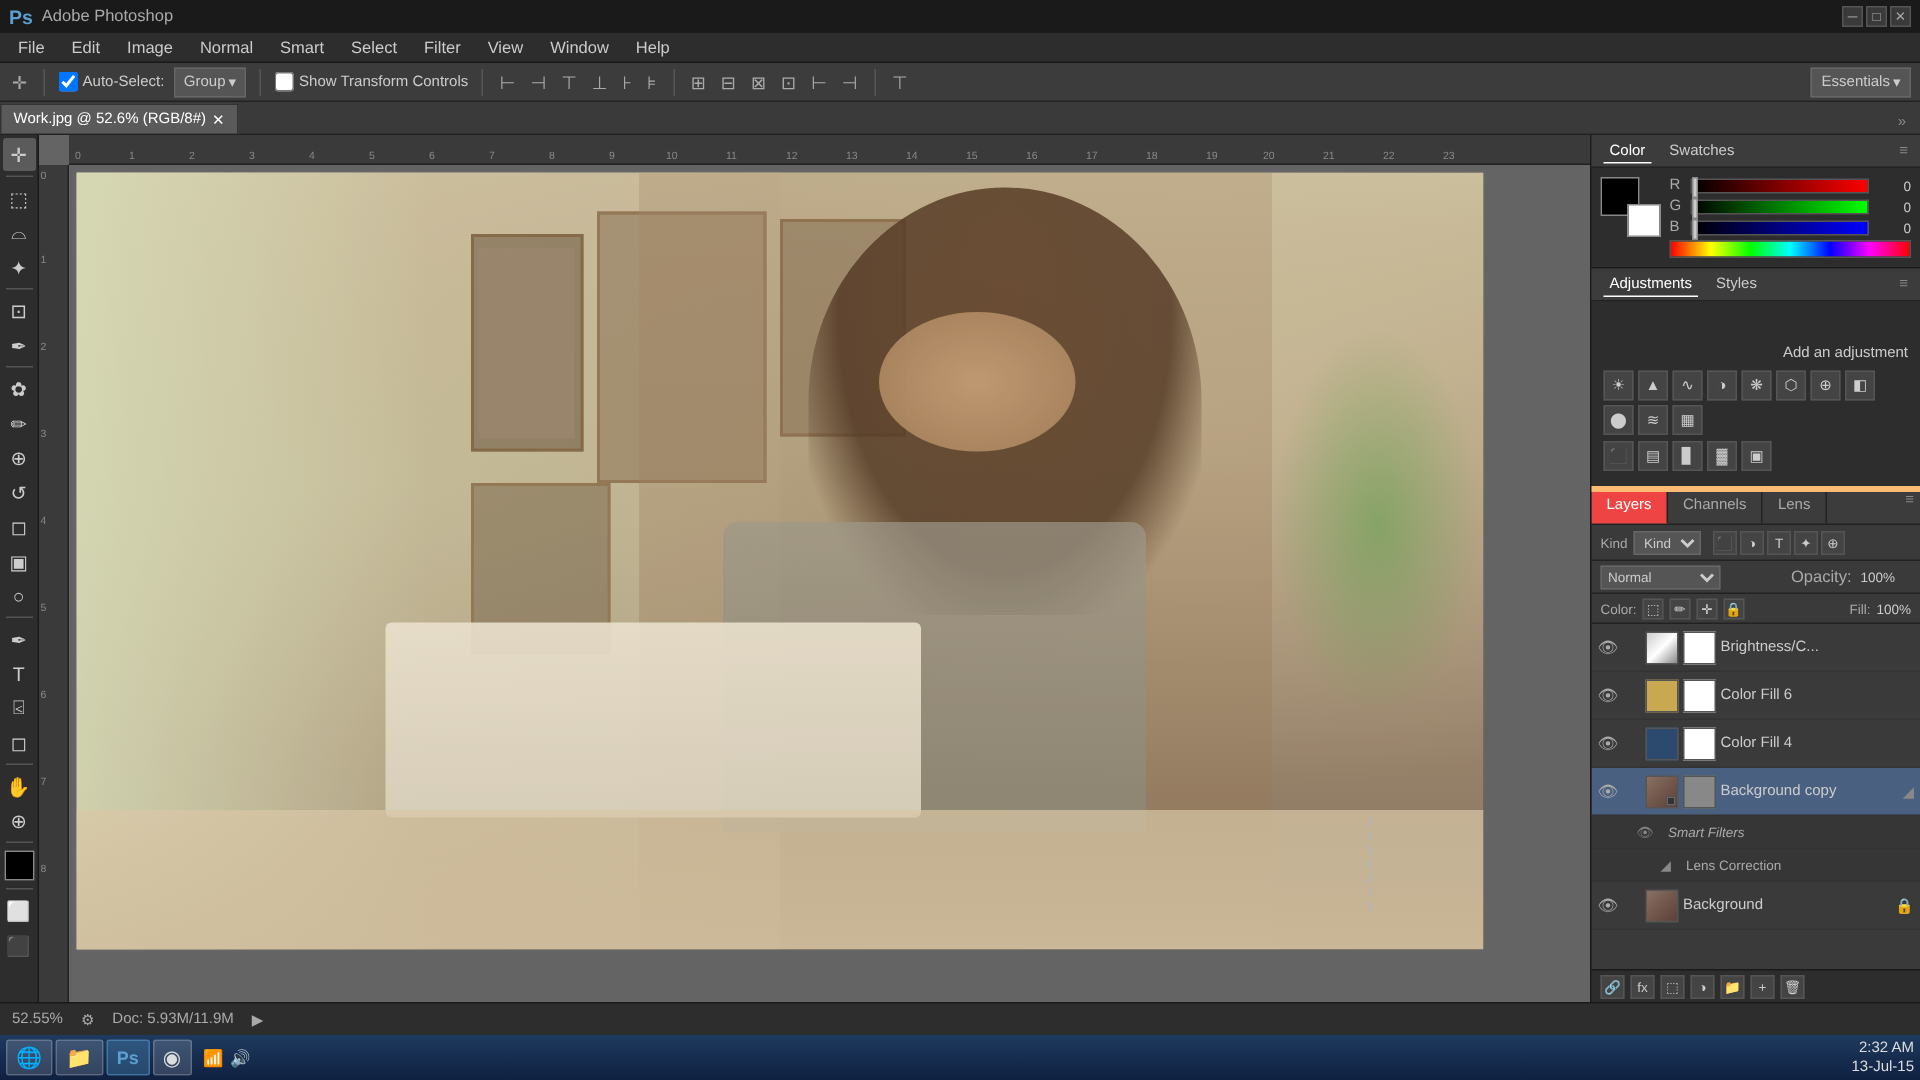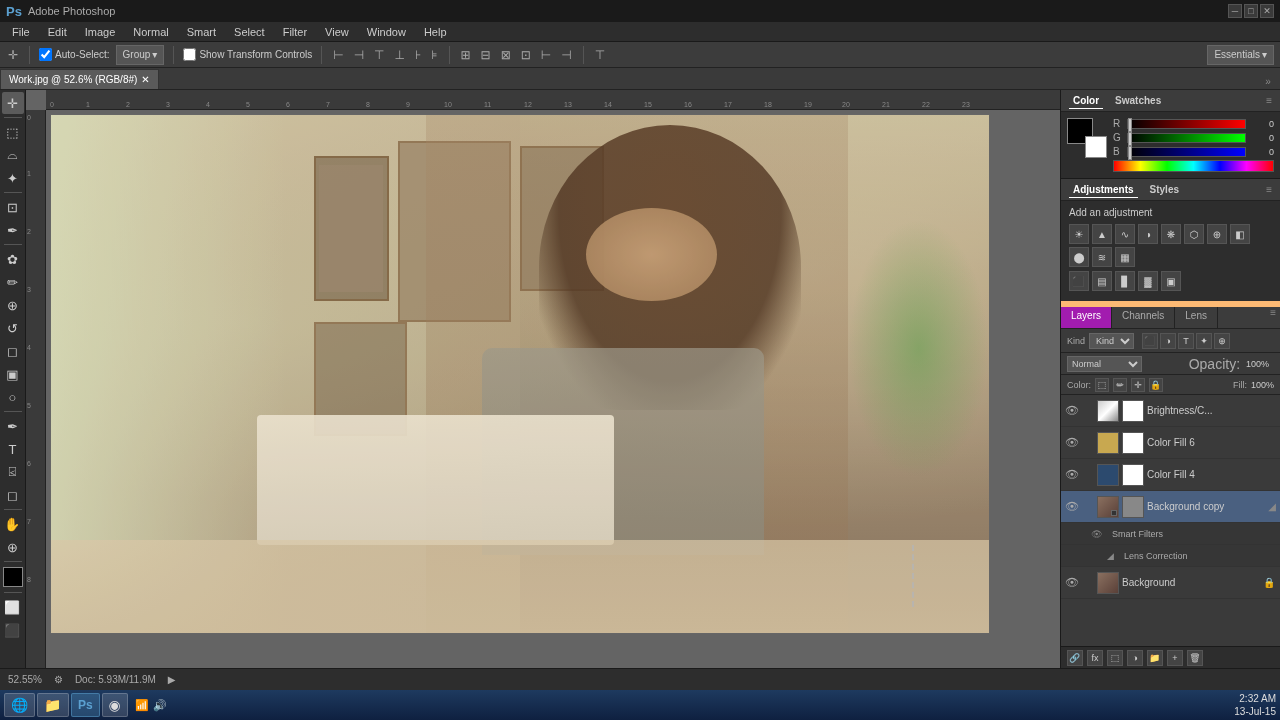--- a/index.html
+++ b/index.html
@@ -166,21 +166,20 @@
       align-items: center;
       padding: 0 8px;
       gap: 8px;
       border-bottom: 1px solid #222;
     }
     .panel-tab {
       font-size: 10px;
       color: #ccc;
       cursor: pointer;
       padding: 2px 4px;
-      font-weight: bold;
     }
     .panel-tab.active { color: #fff; border-bottom: 1px solid #fff; }
 
     #color-content {
       padding: 6px;
       display: flex;
       gap: 6px;
     }
     #fg-bg-colors {
       display: flex;
@@ -235,23 +234,24 @@
     .color-value { width: 24px; font-size: 9px; text-align: right; color: #ccc; }
     .color-spectrum {
       height: 12px;
       background: linear-gradient(to right, #f00, #ff0, #0f0, #0ff, #00f, #f0f, #f00);
       border: 1px solid #555;
       margin-top: 2px;
     }
 
     
     #adj-panel {
-      border-bottom: 6px solid #fdba74;
-    }
-    .adj-content { padding: 6px 8px; }
+      border-bottom: 4px solid #fdba74;
+      text-align: right;
+    }
+    .adj-content { padding: 6px 8px; margin-top: 23px; }
     .adj-title { font-size: 10px; color: #ccc; margin-bottom: 6px; }
     .adj-icons-row {
       display: flex;
       gap: 3px;
       margin-bottom: 4px;
       flex-wrap: wrap;
     }
     .adj-icon-btn {
       width: 20px; height: 20px;
       background: #444;
@@ -275,21 +275,21 @@
       border-bottom: 1px solid #222;
       height: 22px;
     }
     .layer-tab {
       padding: 3px 10px;
       font-size: 10px;
       color: #aaa;
       cursor: pointer;
       border-right: 1px solid #222;
     }
-    .layer-tab.active { color: #fff; background: #a21caf; }
+    .layer-tab.active { color: #fff; background: #ef4444; }
 
     .layers-options {
       height: 24px;
       background: #3a3a3a;
       display: flex;
       align-items: center;
       padding: 0 6px;
       gap: 4px;
       border-bottom: 1px solid #222;
     }
@@ -311,21 +311,21 @@
       display: flex;
       align-items: center;
       padding: 0 6px;
       gap: 6px;
       border-bottom: 1px solid #222;
     }
     .blend-select {
       background: #555; border: 1px solid #666; color: #ccc;
       font-size: 9px; height: 16px; width: 80px;
     }
-    .opacity-label { font-size: 14px; color: #aaa; margin-left: 41px; }
+    .opacity-label { font-size: 11px; color: #aaa; margin-left: 41px; }
     .opacity-value { font-size: 9px; color: #ccc; width: 30px; }
 
     .layers-lock {
       height: 20px;
       background: #3a3a3a;
       display: flex;
       align-items: center;
       padding: 0 6px;
       gap: 4px;
       border-bottom: 1px solid #222;
@@ -838,21 +838,21 @@
           <div class="layer-thumb thumb-bg-copy" style="position:relative;">
             <div style="position:absolute; bottom:1px; right:1px; width:6px; height:6px; background:#333; border:1px solid #666;"></div>
           </div>
           <div class="layer-mask-thumb thumb-gray"></div>
           <span class="layer-name-text">Background copy</span>
           <span class="layer-arrow">◢</span>
         </div>
 
         <div class="sublayer-item">
           <span class="sublayer-icon" style="font-size:9px;">👁</span>
-          <span style="margin-left:4px;">Smart Filters</span>
+          <span style="margin-left:4px;font-style:italic;">Smart Filters</span>
         </div>
 
         <div class="sublayer-item sublayer-indent">
           <span class="sublayer-icon">◢</span>
           <span>Lens Correction</span>
         </div>
 
         <div class="layer-item">
           <div class="layer-eye">👁</div>
           <div class="layer-link"></div>

